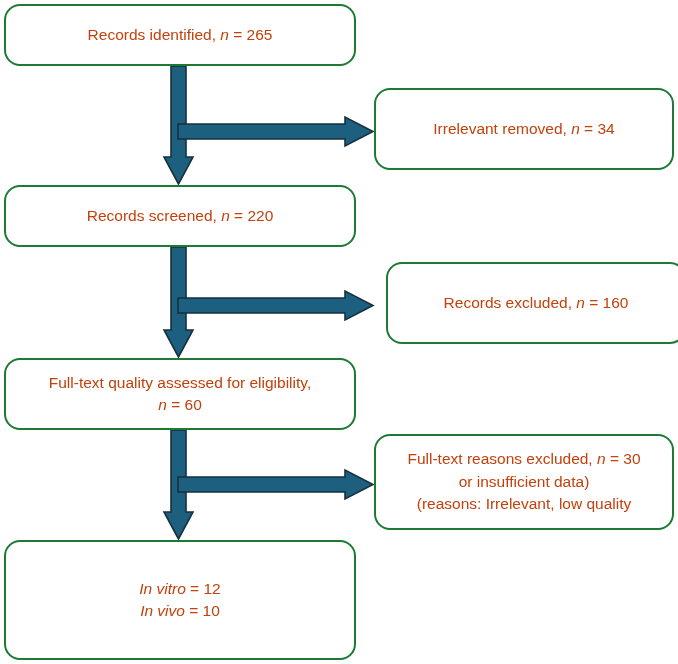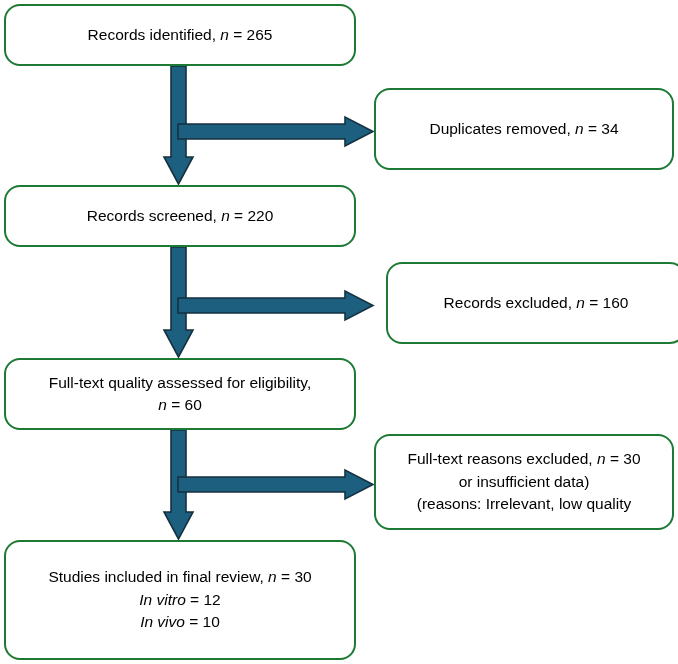--- a/index.html
+++ b/index.html
@@ -24,21 +24,21 @@
   .box {
     position: absolute;
     box-sizing: border-box;
     background: #ffffff;
     border: 2px solid #1d7a34;
     border-radius: 16px;
     display: flex;
     align-items: center;
     justify-content: center;
     text-align: center;
-    color: #000000;
+    color: #c2410c;
     font-size: 15.5px;
     line-height: 1.45;
     padding: 4px 10px;
   }
   .box .lines {
     width: 100%;
   }
   .box .line {
     display: block;
     white-space: nowrap;
@@ -99,21 +99,21 @@
     <span class="lines">
       <span class="line">
         <span>Records identified, </span><span class="ital">n</span><span> = 265</span>
       </span>
     </span>
   </div>
 
   <div class="box box-right" id="box-duplicates">
     <span class="lines">
       <span class="line">
-        <span>Duplicates removed, </span><span class="ital">n</span><span> = 34</span>
+        <span>Irrelevant removed, </span><span class="ital">n</span><span> = 34</span>
       </span>
     </span>
   </div>
 
   <div class="box box-left" id="box-screened">
     <span class="lines">
       <span class="line">
         <span>Records screened, </span><span class="ital">n</span><span> = 220</span>
       </span>
     </span>
@@ -148,23 +148,20 @@
       </span>
       <span class="line">
         <span>(reasons: Irrelevant, low quality</span><span class="ital"></span><span></span>
       </span>
     </span>
   </div>
 
   <div class="box box-left" id="box-included">
     <span class="lines">
       <span class="line">
-        <span>Studies included in final review, </span><span class="ital">n</span><span> = 30</span>
-      </span>
-      <span class="line">
         <span></span><span class="ital">In vitro</span><span> = 12</span>
       </span>
       <span class="line">
         <span></span><span class="ital">In vivo</span><span> = 10</span>
       </span>
     </span>
   </div>
 
 </div>
 

